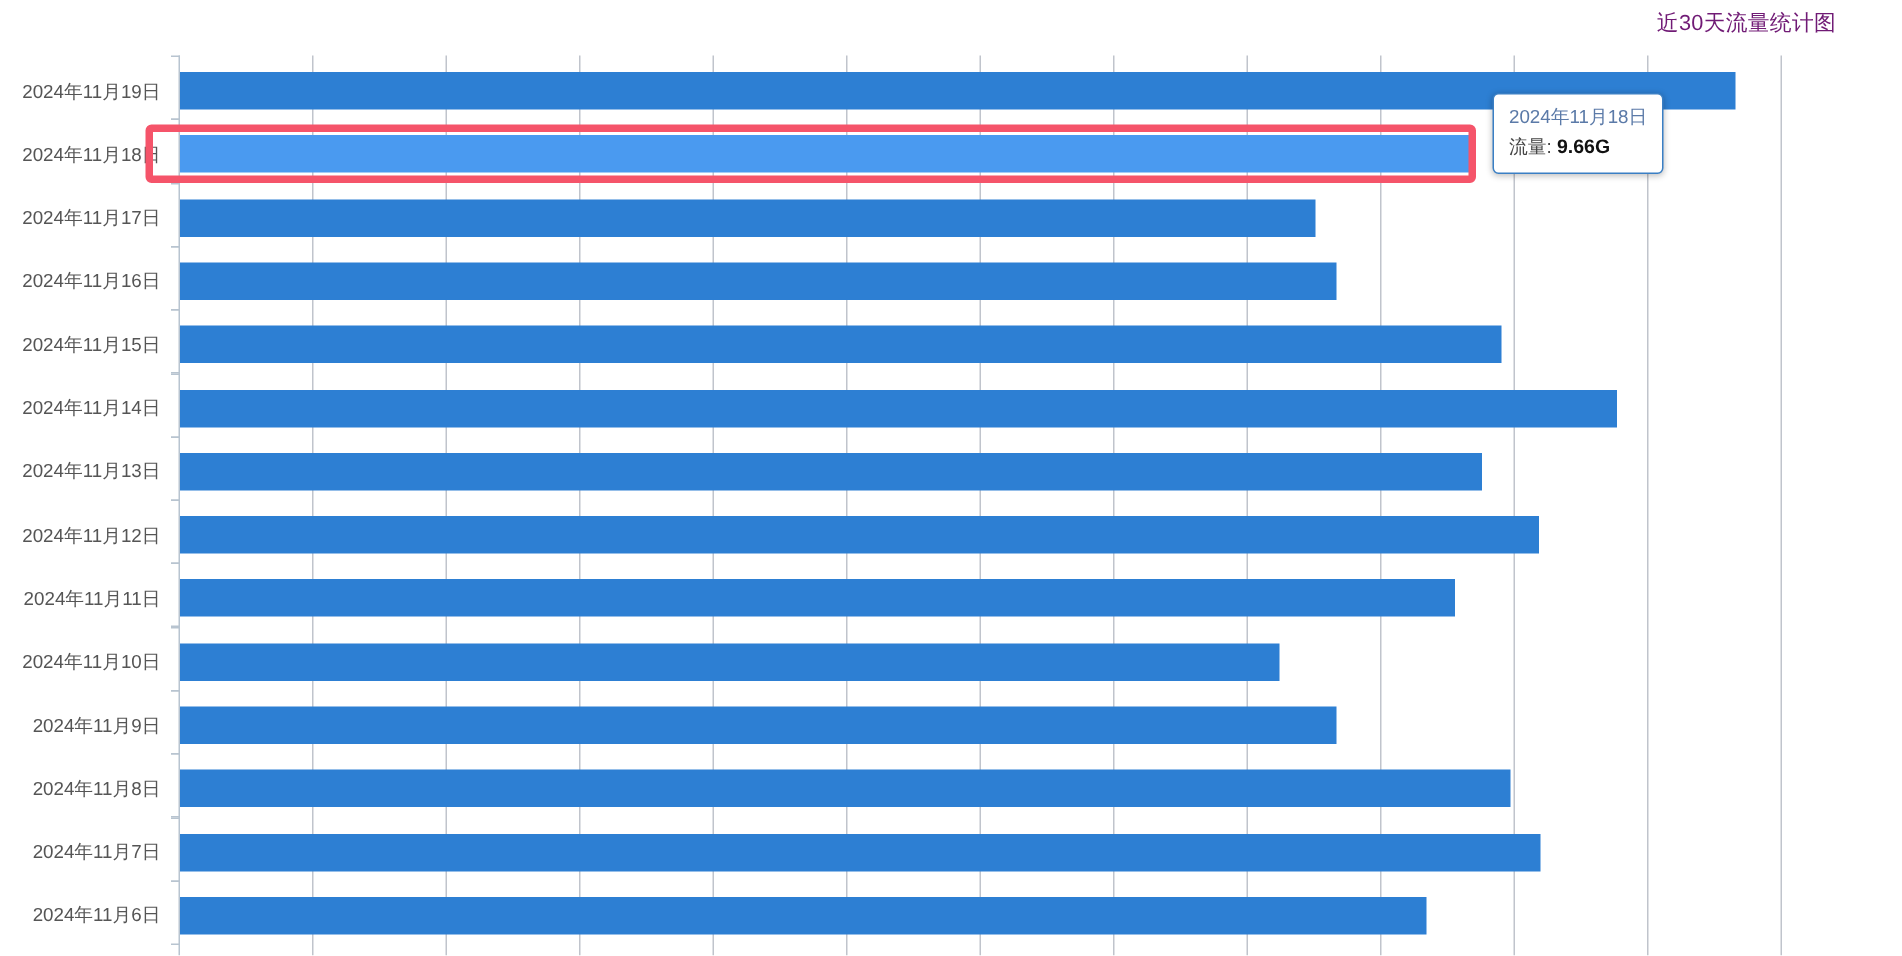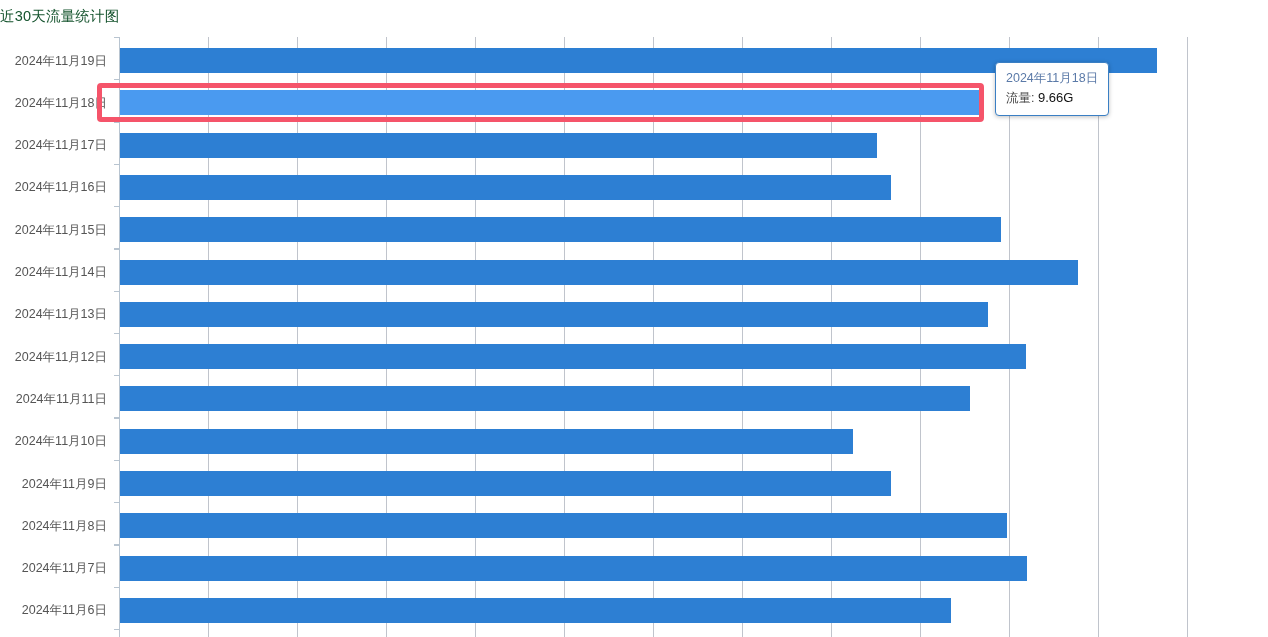--- a/index.html
+++ b/index.html
@@ -18,23 +18,23 @@
     position: absolute;
     left: 0; top: 0;
     width: 1268px;
     height: 637px;
   }
   .chart-title {
     position: absolute;
     left: 0;
     top: 7px;
     width: 1224px;
-    text-align: left;
+    text-align: right;
     font-size: 14.5px;
-    color: #14532d;
+    color: #701a75;
     letter-spacing: 0.2px;
     line-height: 18px;
     white-space: nowrap;
   }
   
   #plot {
     position: absolute;
     left: 120px;
     top: 37px;
     width: 1155px;
@@ -105,21 +105,21 @@
     color: #5b7aa8;
     line-height: 18px;
   }
   #tooltip .tt-row {
     font-size: 12.5px;
     color: #444444;
     line-height: 19px;
     margin-top: 1px;
   }
   #tooltip .tt-val {
-    font-weight: normal;
+    font-weight: bold;
     color: #111111;
     font-size: 13px;
   }
 </style>
 </head>
 <body>
 
 <div id="chart-root">
 
   <div class="chart-title">近30天流量统计图</div>

